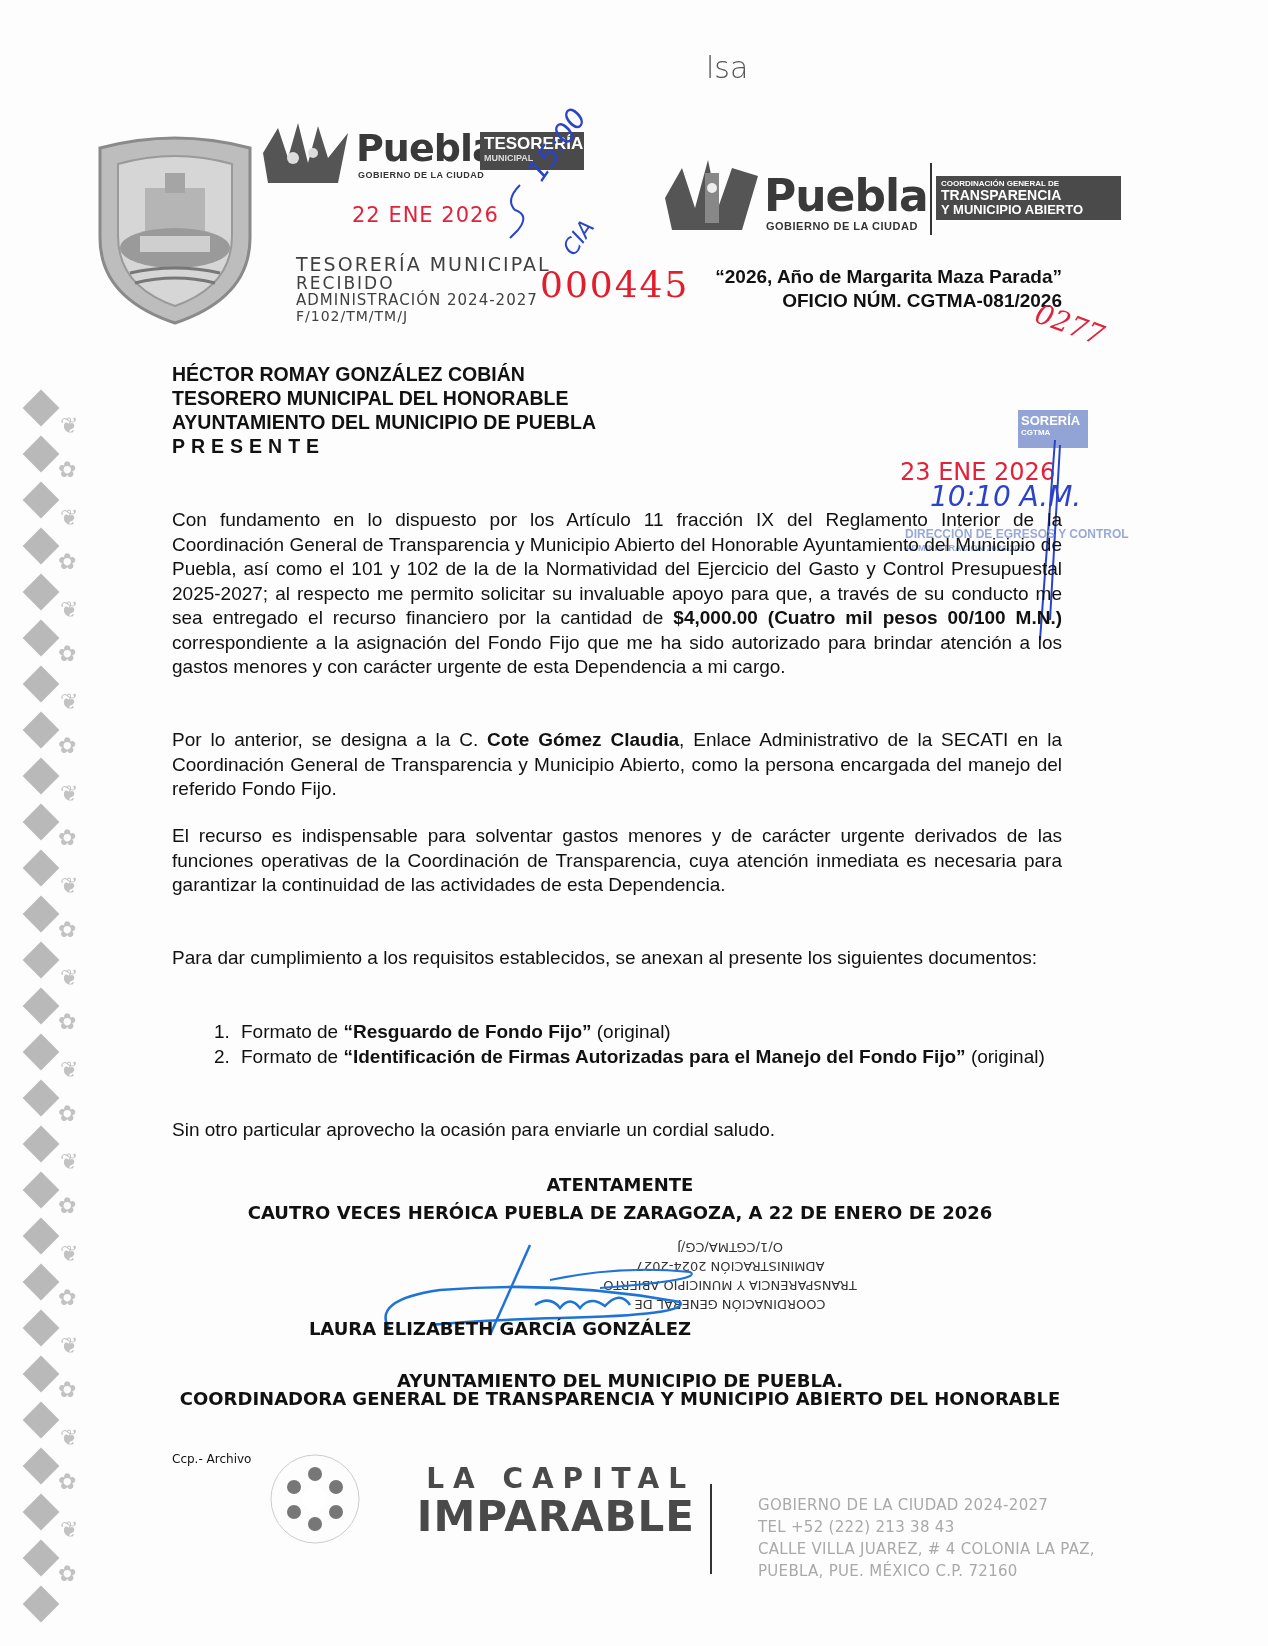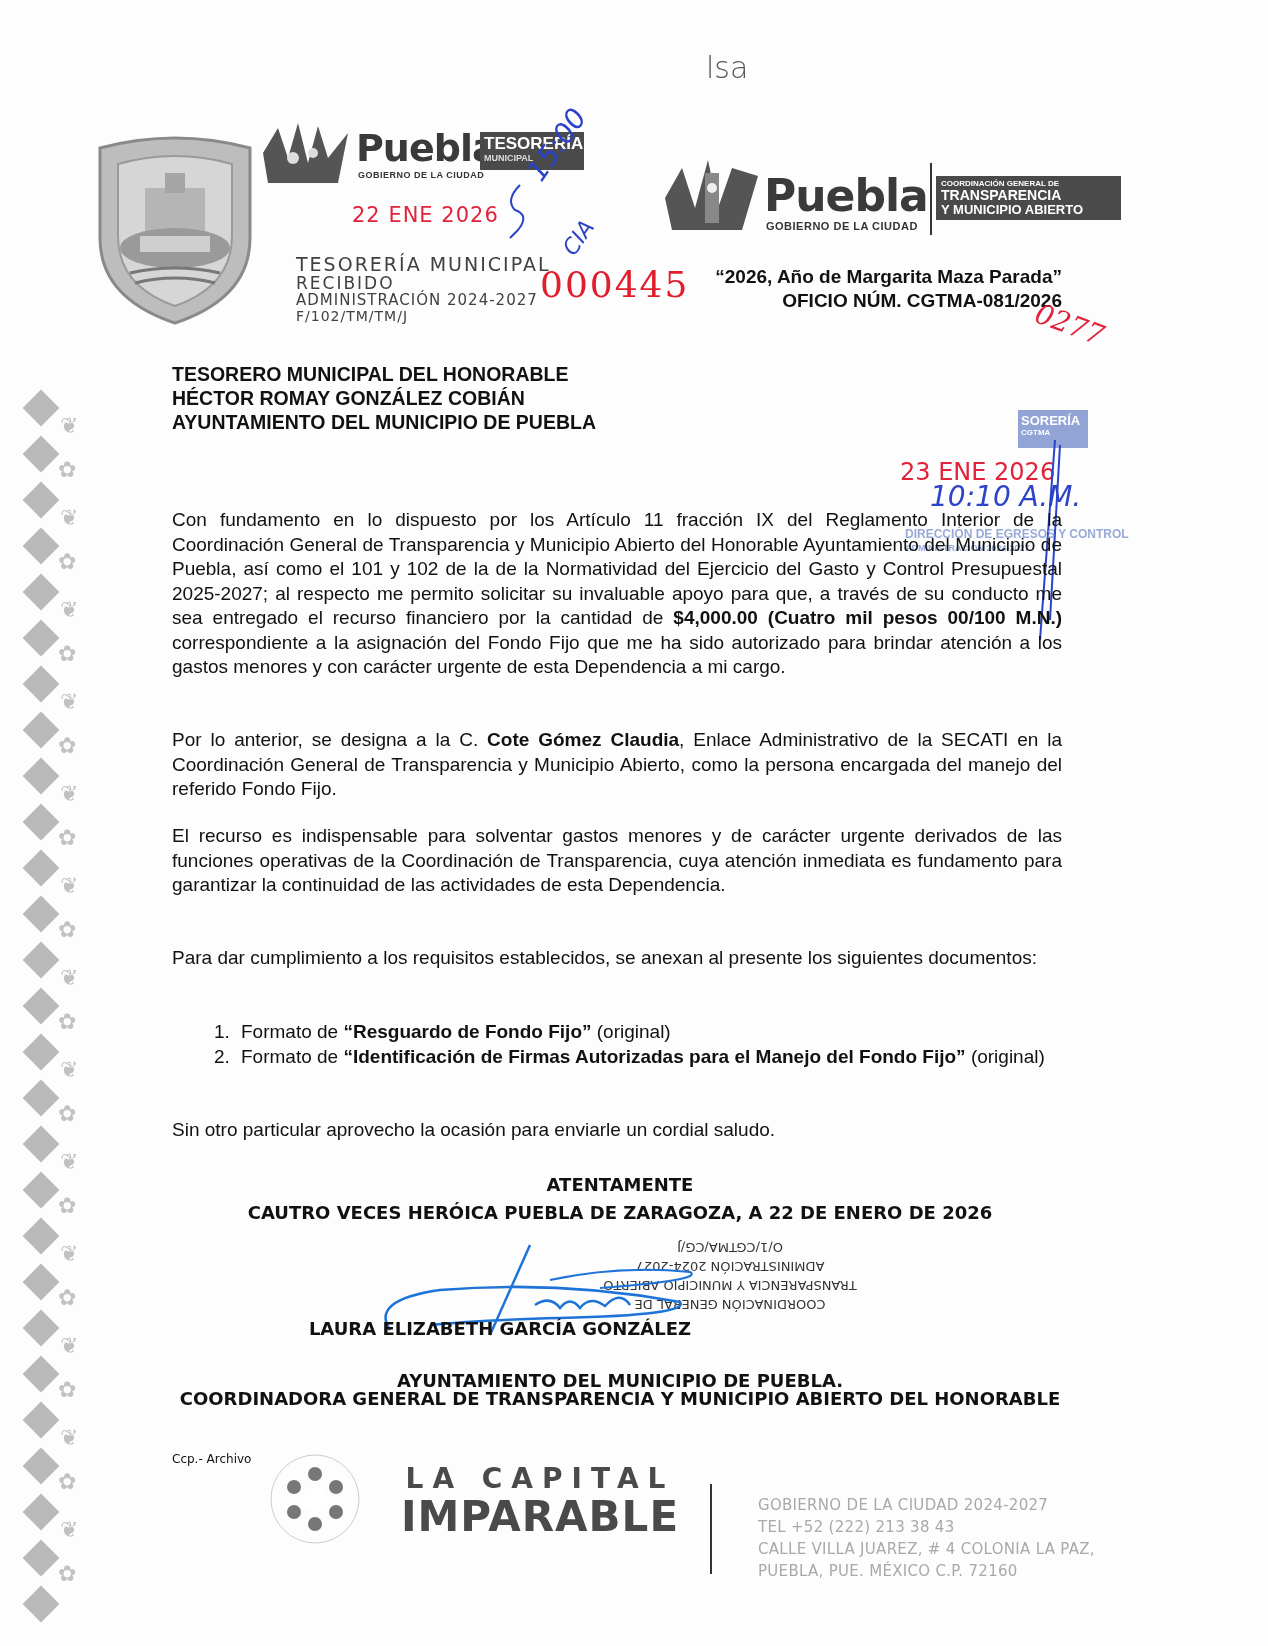--- a/index.html
+++ b/index.html
@@ -97,23 +97,24 @@
   <div style="font-size:15px;letter-spacing:1px;">ADMINISTRACIÓN 2024-2027</div>
   <div style="font-size:14px;letter-spacing:1px;">F/102/TM/TM/J</div>
 </div>
 <div class="abs serial" style="left:540px;top:264px;">000445</div>
 
 <div class="abs motto" style="left:660px;top:266px;width:402px;">“2026, Año de Margarita Maza Parada”</div>
 <div class="abs motto" style="left:660px;top:290px;width:402px;">OFICIO NÚM. CGTMA-081/2026</div>
 <div class="abs stamp-red" style="left:1034px;top:308px;font-size:28px;font-family:'DejaVu Serif',serif;font-style:italic;transform:rotate(20deg);">0277</div>
 
 <div class="abs addressee">
+  <div>HÉCTOR ROMAY GONZÁLEZ COBIÁN</div>
   <div>TESORERO MUNICIPAL DEL HONORABLE</div>
-  <div>HÉCTOR ROMAY GONZÁLEZ COBIÁN</div>
   <div>AYUNTAMIENTO DEL MUNICIPIO DE PUEBLA</div>
+  <div class="present">PRESENTE</div>
 </div>
 
 <div class="abs" style="left:1018px;top:410px;width:70px;height:38px;background:#7f95cf;color:#fff;font-weight:bold;font-size:13px;padding:3px;box-sizing:border-box;opacity:0.85;">
   <div>SORERÍA</div>
   <div style="font-size:8px;">CGTMA</div>
 </div>
 <div class="abs stamp-red" style="left:900px;top:458px;font-size:24px;">23 ENE 2026</div>
 <div class="abs hand-blue" style="left:930px;top:480px;font-size:28px;font-style:italic;">10:10 A.M.</div>
 <div class="abs" style="left:1010px;top:440px;">
   <svg width="60" height="210">
@@ -124,21 +125,21 @@
   <div>DIRECCIÓN DE EGRESOS Y CONTROL</div>
   <div style="font-size:9px;">ADMINISTRACIÓN 2024-2027</div>
 </div>
 
 <div class="abs para" style="top:508px;">
   <span>Con fundamento en lo dispuesto por los Artículo 11 fracción IX del Reglamento Interior de la Coordinación General de Transparencia y Municipio Abierto del Honorable Ayuntamiento del Municipio de Puebla, así como el 101 y 102 de la de la Normatividad del Ejercicio del Gasto y Control Presupuestal 2025-2027; al respecto me permito solicitar su invaluable apoyo para que, a través de su conducto me sea entregado el recurso financiero por la cantidad de </span><b>$4,000.00 (Cuatro mil pesos 00/100 M.N.)</b><span> correspondiente a la asignación del Fondo Fijo que me ha sido autorizado para brindar atención a los gastos menores y con carácter urgente de esta Dependencia a mi cargo.</span>
 </div>
 <div class="abs para" style="top:728px;">
   <span>Por lo anterior, se designa a la C. </span><b>Cote Gómez Claudia</b><span>, Enlace Administrativo de la SECATI en la Coordinación General de Transparencia y Municipio Abierto, como la persona encargada del manejo del referido Fondo Fijo.</span>
 </div>
-<div class="abs para" style="top:824px;">El recurso es indispensable para solventar gastos menores y de carácter urgente derivados de las funciones operativas de la Coordinación de Transparencia, cuya atención inmediata es fundamento para garantizar la continuidad de las actividades de esta Dependencia.</div>
+<div class="abs para" style="top:824px;">El recurso es indispensable para solventar gastos menores y de carácter urgente derivados de las funciones operativas de la Coordinación de Transparencia, cuya atención inmediata es necesaria para garantizar la continuidad de las actividades de esta Dependencia.</div>
 <div class="abs para" style="top:946px;">Para dar cumplimiento a los requisitos establecidos, se anexan al presente los siguientes documentos:</div>
 
 <ol class="abs docs">
   <li><span>Formato de </span><b>“Resguardo de Fondo Fijo”</b><span> (original)</span></li>
   <li><span>Formato de </span><b>“Identificación de Firmas Autorizadas para el Manejo del Fondo Fijo”</b><span> (original)</span></li>
 </ol>
 
 <div class="abs para" style="top:1118px;">Sin otro particular aprovecho la ocasión para enviarle un cordial saludo.</div>
 
 <div class="abs closing" style="top:1174px;">ATENTAMENTE</div>
@@ -174,21 +175,21 @@
         <circle cx="68" cy="35" r="7"></circle>
         <circle cx="68" cy="60" r="7"></circle>
       <circle cx="47" cy="72" r="7"></circle>
         <circle cx="26" cy="60" r="7"></circle>
         <circle cx="26" cy="35" r="7"></circle>
     </g>
     <circle cx="47" cy="47" r="12" fill="#fff"></circle>
   </svg>
 </div>
 
-<div class="abs capital" style="left:385px;top:1462px;width:310px;">
+<div class="abs capital" style="left:385px;top:1462px;width:310px;text-align:right;">
   <div style="font-size:28px;letter-spacing:9px;">LA CAPITAL</div>
   <div style="font-size:42px;line-height:44px;letter-spacing:1px;">IMPARABLE</div>
 </div>
 
 <div class="abs" style="left:710px;top:1484px;width:2px;height:90px;background:#333;"></div>
 
 <div class="abs footer-info">
   <div>GOBIERNO DE LA CIUDAD 2024-2027</div>
   <div>TEL +52 (222) 213 38 43</div>
   <div>CALLE VILLA JUAREZ, # 4 COLONIA LA PAZ,</div>

